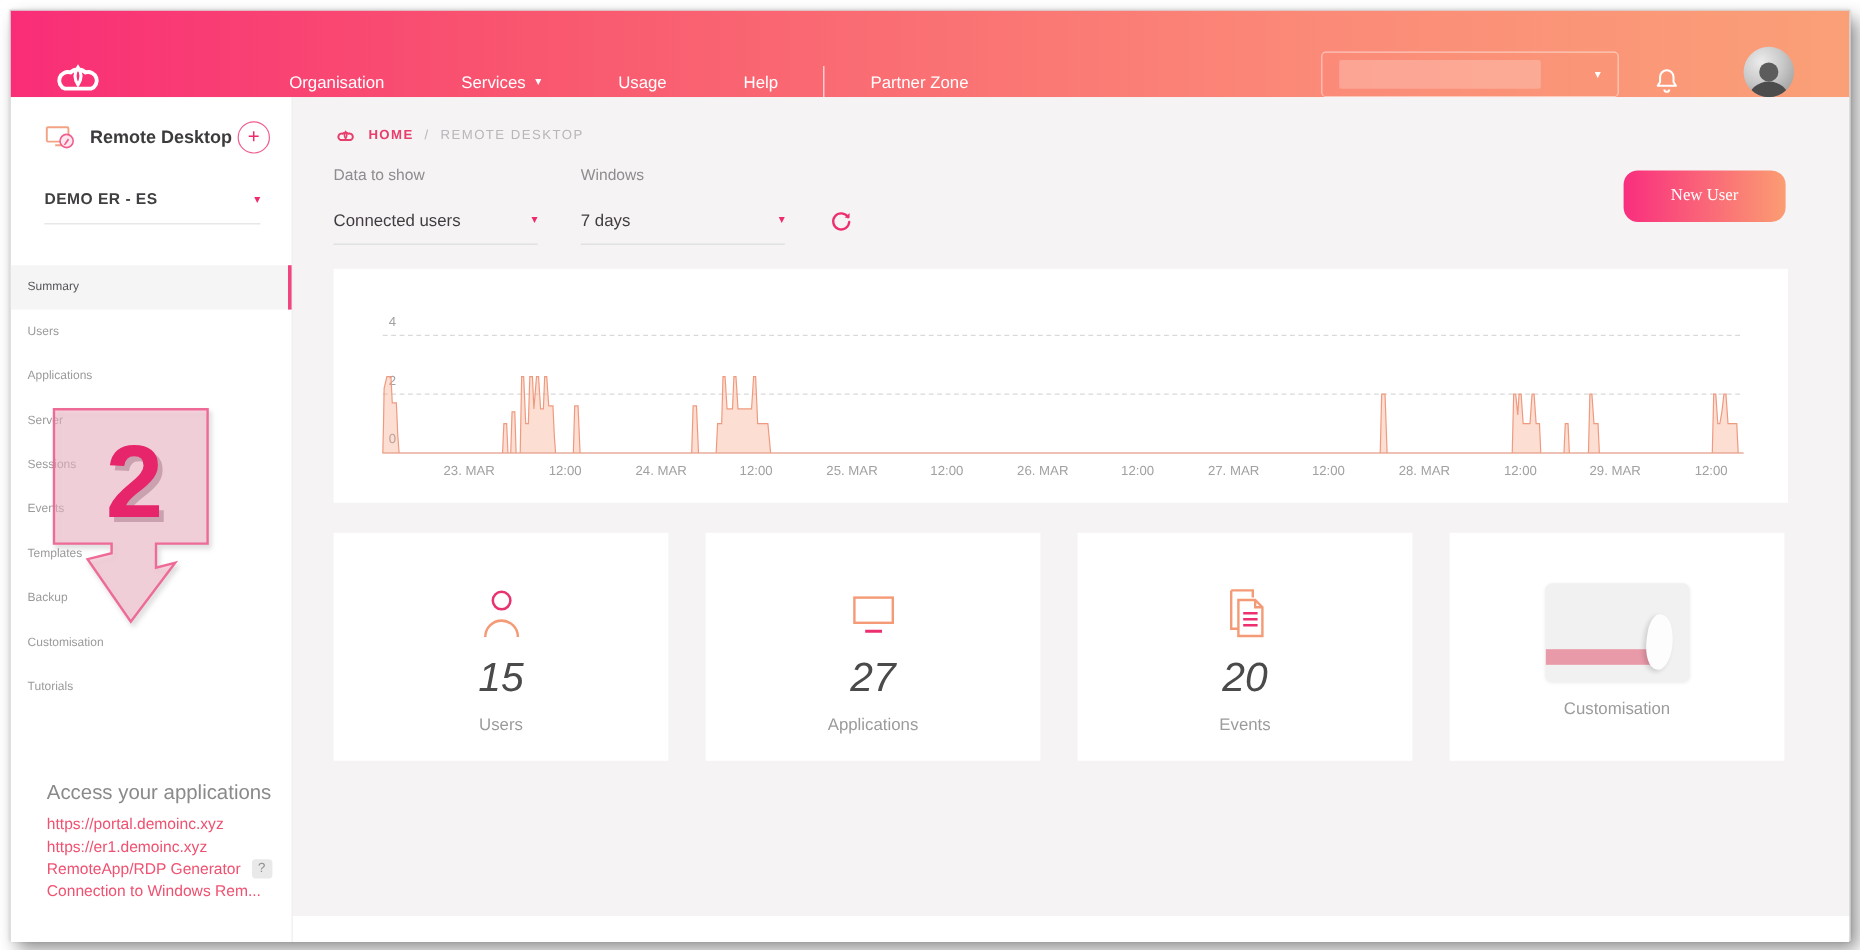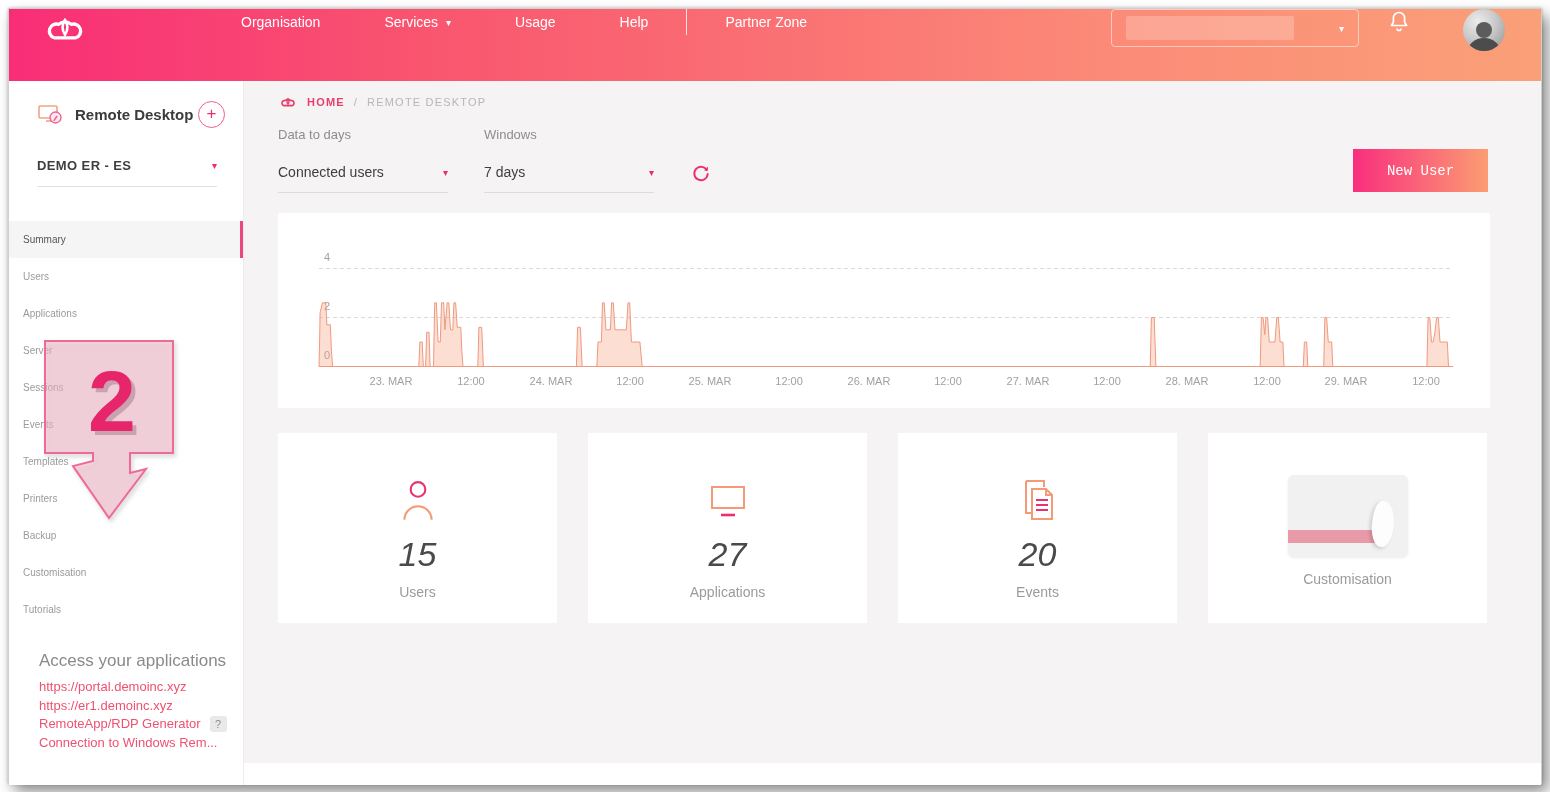--- a/index.html
+++ b/index.html
@@ -4,23 +4,23 @@
 <style>
   * { margin:0; padding:0; box-sizing:border-box; }
   html,body { width:1550px; height:792px; background:#fff; font-family:"Liberation Sans", sans-serif; overflow:hidden; }
   .frame {
     position:absolute; left:8px; top:8px; width:1534px; height:776px;
     background:#fff; border:1px solid #cfcfcf;
     box-shadow: 6px 8px 14px rgba(0,0,0,.45), 0 0 3px rgba(0,0,0,.25);
   }
   
   .topnav {
-    height:72px; display:flex; align-items:flex-start;
+    height:72px; display:flex; align-items:flex-end;
     background:linear-gradient(90deg,#f92d77 0%, #f9566f 28%, #fb8b78 72%, #faa077 100%);
-    padding:0 36px 0 30px; color:#fff;
+    padding:0 46px 0 30px; color:#fff;
   }
   .logo { margin-right:118px; display:flex; align-items:center; }
   .nav-items { display:flex; align-items:center; gap:0; font-size:14px; }
   .nav-item { padding:0 32px; cursor:pointer; display:flex; align-items:center; gap:8px; white-space:nowrap; }
   .nav-item .caret { font-size:10px; }
   .nav-divider { width:1px; height:26px; background:rgba(255,255,255,.8); margin:0 6px; }
   .topnav .spacer { flex:1; }
   .account-select {
     width:248px; height:38px; border:1px solid rgba(255,255,255,.5); border-radius:4px;
     display:flex; align-items:center; padding:0 14px; margin-right:28px; cursor:pointer;
@@ -53,38 +53,38 @@
   .menu-item { height:37px; line-height:37px; padding-left:14px; font-size:10px; color:#9b9b9b; cursor:pointer; }
   .menu-item.active { background:#f5f5f5; color:#58555a; border-right:3px solid #f0467e; }
   .side-footer { position:absolute; left:30px; top:570px; width:195px; }
   .side-footer .heading { font-size:17px; color:#8a8a8a; margin-bottom:7px; }
   .side-link { display:block; font-size:13px; color:#ef5170; line-height:18.5px; text-decoration:none; white-space:nowrap; }
   .link-row { display:flex; align-items:center; }
   .help-badge { display:inline-block; margin-left:9px; width:17px; height:16px; background:#e9e9e9;
     border-radius:3px; color:#8e8e8e; font-size:11px; text-align:center; line-height:16px; }
   .callout { position:absolute; left:0; top:0; width:235px; height:500px; pointer-events:none; z-index:5; }
   
-  .main { flex:1; background:linear-gradient(#f5f3f4 0, #f5f3f4 682px, #fff 682px); padding:13px 0 0 34px; position:relative; }
+  .main { flex:1; background:linear-gradient(#f5f3f4 0, #f5f3f4 682px, #fff 682px); padding:24px 0 0 34px; position:relative; }
   .breadcrumb { display:flex; align-items:center; gap:9px; font-size:11px; letter-spacing:1.2px; }
   .crumb-home { color:#e83e6c; font-weight:bold; cursor:pointer; }
   .crumb-sep { color:#b9b5b9; }
   .crumb-current { color:#b9b5b9; }
   .filters { display:flex; align-items:flex-start; margin-top:18px; }
   .filter { margin-right:36px; }
   .filter-label { font-size:13px; color:#8f8b90; }
   .filter-value-row { display:flex; align-items:center; width:170px; margin-top:22px;
     padding-bottom:12px; border-bottom:1px solid #dcdcdc; cursor:pointer; }
   .filter-value { font-size:14px; font-weight:normal; color:#403c41; }
   .filter-value-row .caret { margin-left:auto; color:#ee2a6e; font-size:10px; }
   .refresh { margin-top:36px; cursor:pointer; display:flex; }
   .new-user-btn {
-    margin-left:auto; margin-right:53px; margin-top:22px;
-    width:135px; height:43px; border:none; border-radius:0; cursor:pointer;
+    margin-left:auto; margin-right:53px; margin-top:4px;
+    width:135px; height:43px; border:none; border-radius:12px; cursor:pointer;
     background:linear-gradient(90deg,#f92e7e,#fb9d72); color:#fff; font-size:14px;
-    font-family:Liberation Mono, monospace;
+    font-family:Liberation Serif, serif;
   }
   .chart-panel { width:1212px; height:195px; background:#fff; margin-top:20px; }
   .cards { display:flex; gap:31px; margin-top:25px; }
   .card { width:279px; height:190px; background:#fff; display:flex; flex-direction:column;
     align-items:center; cursor:pointer; }
   .card-icon { height:58px; margin-top:40px; display:flex; align-items:center; }
   .card-value { font-size:34px; color:#4a4a4a; margin-top:4px;font-style:italic; }
   .card-label { font-size:14px; color:#9b9b9b; margin-top:10px; }
   .custom-img { width:120px; height:82px; margin-top:42px; background:#f2f1f1; border-radius:6px;
     position:relative; box-shadow:0 1px 3px rgba(0,0,0,.08); overflow:hidden; }
@@ -162,21 +162,20 @@
         <span class="caret">▾</span>
       </div>
       <div class="menu">
         <div class="menu-item active">Summary</div>
         <div class="menu-item">Users</div>
         <div class="menu-item">Applications</div>
         <div class="menu-item">Server</div>
         <div class="menu-item">Sessions</div>
         <div class="menu-item">Events</div>
         <div class="menu-item">Templates</div>
-        <div class="menu-item">Printers</div>
         <div class="menu-item">Backup</div>
         <div class="menu-item">Customisation</div>
         <div class="menu-item">Tutorials</div>
       </div>
       <div class="side-footer">
         <div class="heading">Access your applications</div>
         <a class="side-link" href="#">https://portal.demoinc.xyz</a>
         <a class="side-link" href="#">https://er1.demoinc.xyz</a>
         <div class="link-row">
           <a class="side-link" href="#">RemoteApp/RDP Generator</a>
@@ -198,21 +197,21 @@
           <path d="M14 26 a6.5 6.5 0 1 1 4.2-12.4 a8.5 8.5 0 0 1 11.6 0 A6.5 6.5 0 1 1 34 26 Z" stroke="#e83e6c" stroke-width="4" stroke-linejoin="round"></path>
           <path d="M24 9.5 q4.6 6.8 0 13.6 q-4.6 -6.8 0 -13.6 Z" stroke="#e83e6c" stroke-width="3.2" fill="none"></path>
         </svg>
         <span class="crumb-home">HOME</span>
         <span class="crumb-sep">/</span>
         <span class="crumb-current">REMOTE DESKTOP</span>
       </div>
 
       <div class="filters">
         <div class="filter">
-          <div class="filter-label">Data to days</div>
+          <div class="filter-label">Data to show</div>
           <div class="filter-value-row">
             <span class="filter-value">Connected users</span>
             <span class="caret">▾</span>
           </div>
         </div>
         <div class="filter">
           <div class="filter-label">Windows</div>
           <div class="filter-value-row">
             <span class="filter-value">7 days</span>
             <span class="caret">▾</span>

